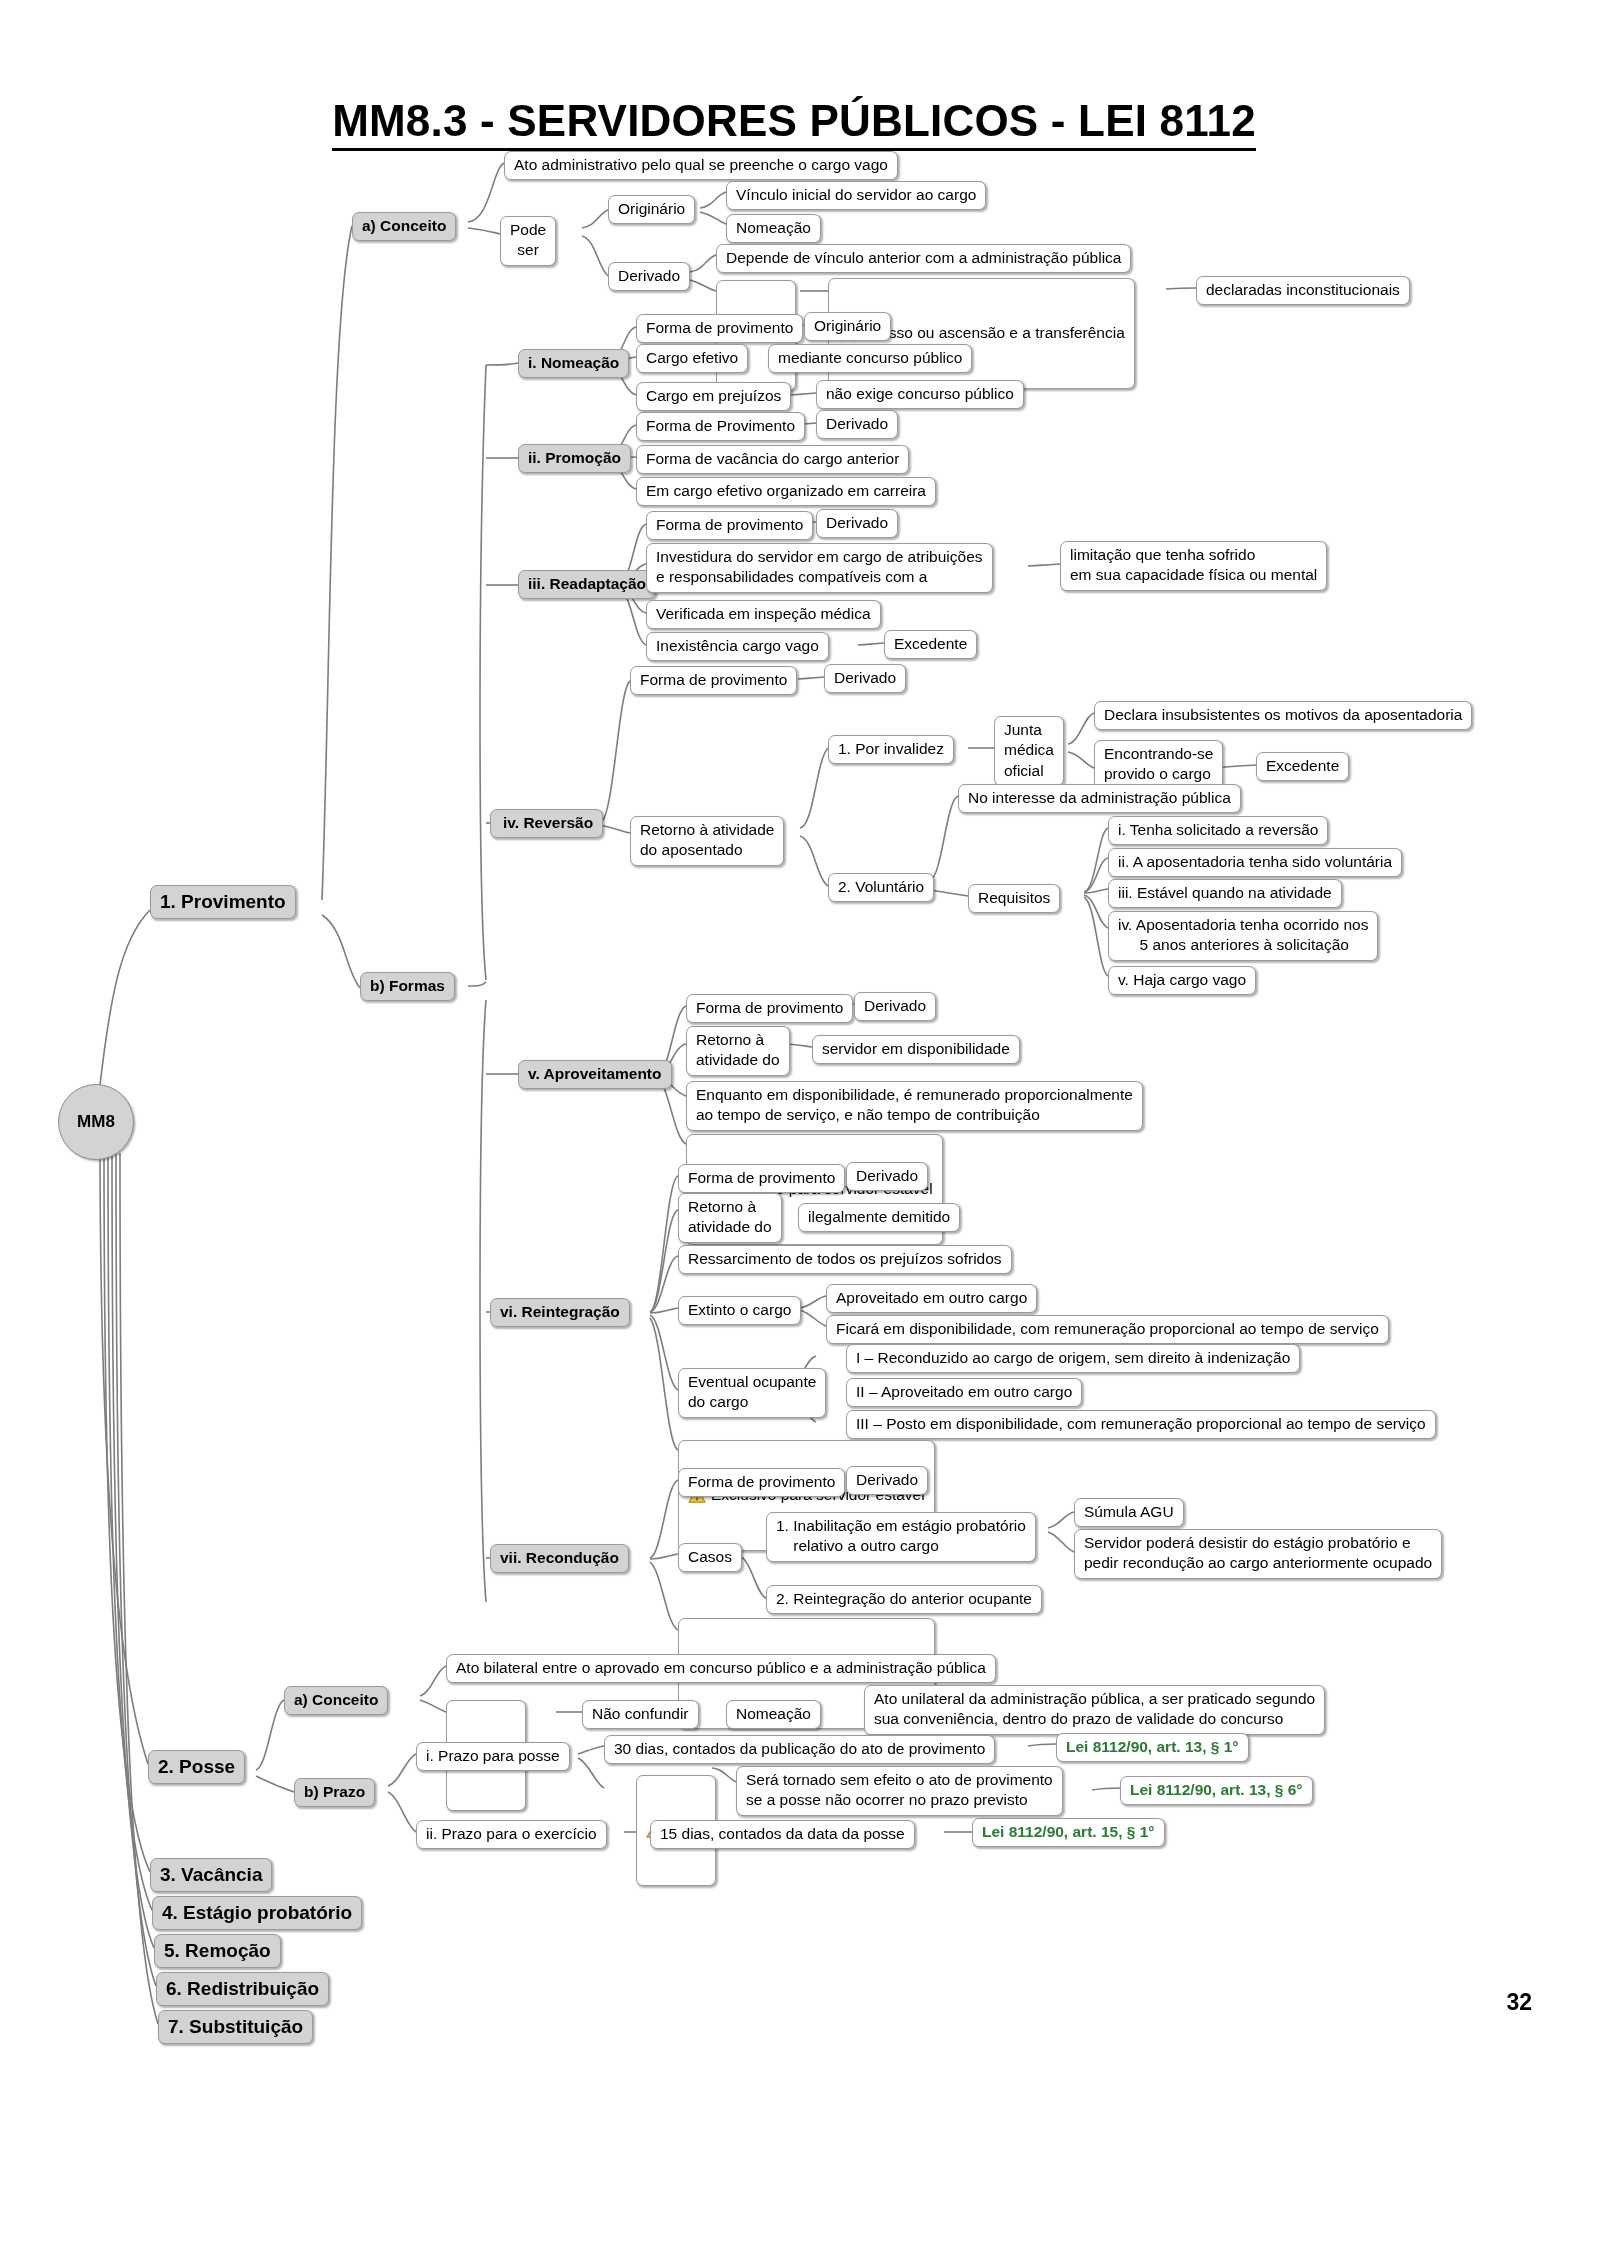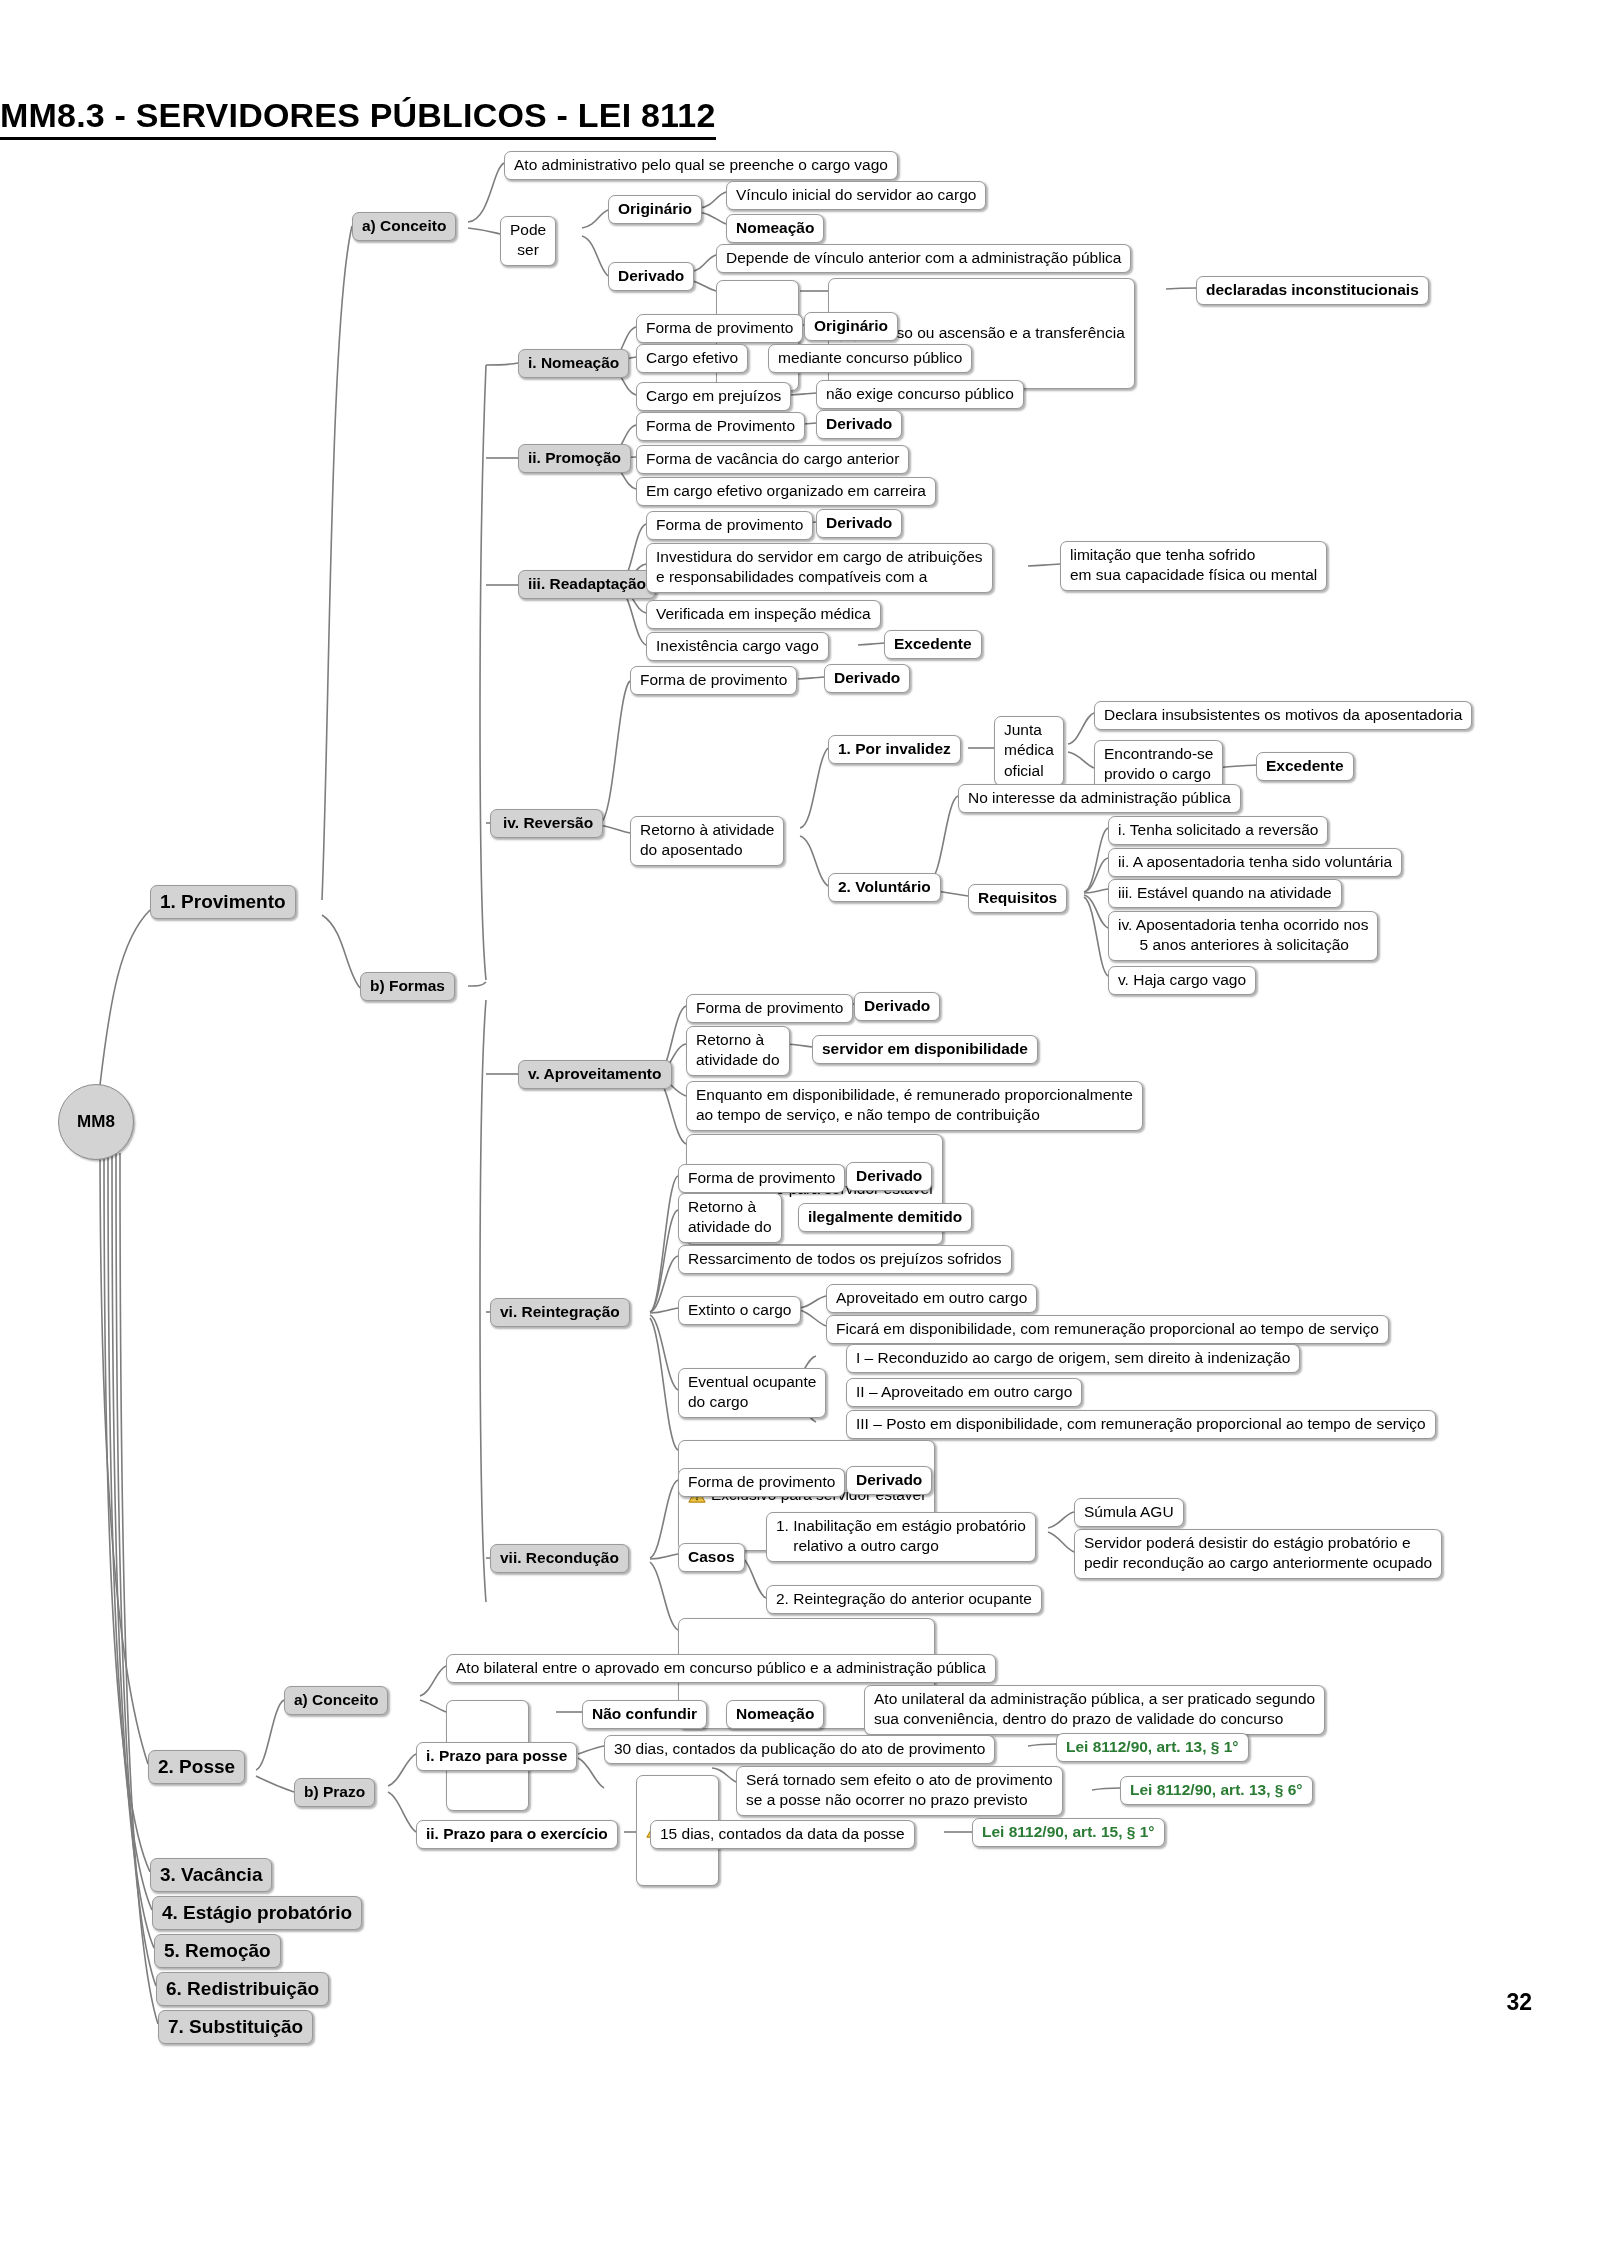--- a/index.html
+++ b/index.html
@@ -1,22 +1,22 @@
 <!DOCTYPE html>
 <html><head>
 <meta charset="utf-8">
 <style>
   html,body{margin:0;padding:0;background:#ffffff;}
   body{font-family:"Liberation Sans", sans-serif;}
   #page{position:relative;width:1600px;height:2263px;background:#fff;overflow:hidden;}
 
   
   .title{
-    position:absolute;left:0;top:96px;width:1588px;text-align:left;
-    font-size:34px;font-weight:bold;color:#000;letter-spacing:.2px;
+    position:absolute;left:0;top:96px;width:1588px;text-align:center;
+    font-size:44px;font-weight:bold;color:#000;letter-spacing:.2px;
     font-family:"Liberation Sans", sans-serif;
   }
   .title span{border-bottom:3px solid #000;padding-bottom:3px;}
 
   .pagenum{position:absolute;right:68px;top:1989px;font-size:23px;font-weight:bold;color:#000;}
 
   
   #wires{position:absolute;left:0;top:0;width:1600px;height:2263px;pointer-events:none;}
   #wires path{fill:none;stroke:#7d7d7d;stroke-width:1.6px;}
 
@@ -24,21 +24,21 @@
   .node{
     position:absolute;box-sizing:border-box;
     border:1px solid #9a9a9a;border-radius:7px;
     background:#ffffff;color:#000;
     font-size:15.5px;line-height:1.32;
     padding:3px 9px 4px 9px;
     box-shadow:1.5px 1.5px 2px rgba(0,0,0,.30);
     white-space:pre;
   }
   .node.grey{background:#d3d3d3;border-color:#9a9a9a;font-weight:bold;}
-  .node.bold{font-weight:bold;}
+  .node.bold{font-weight:normal;}
   .node.green{color:#2a7b33;font-weight:bold;background:#ffffff;}
 
   .root{
     position:absolute;width:74px;height:74px;border-radius:50%;
     background:#d3d3d3;border:1px solid #8d8d8d;
     box-shadow:1.5px 1.5px 2px rgba(0,0,0,.30);
     display:flex;align-items:center;justify-content:center;
     font-weight:bold;font-size:17px;color:#000;
   }
 

